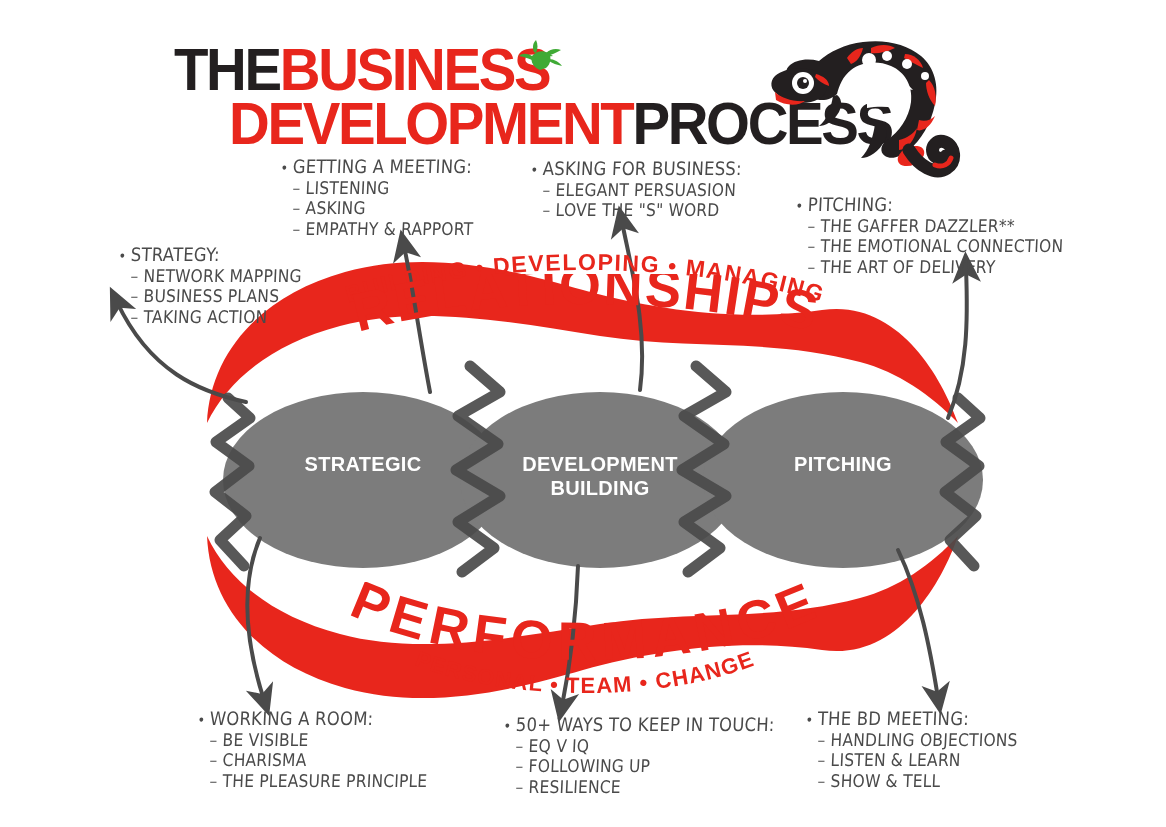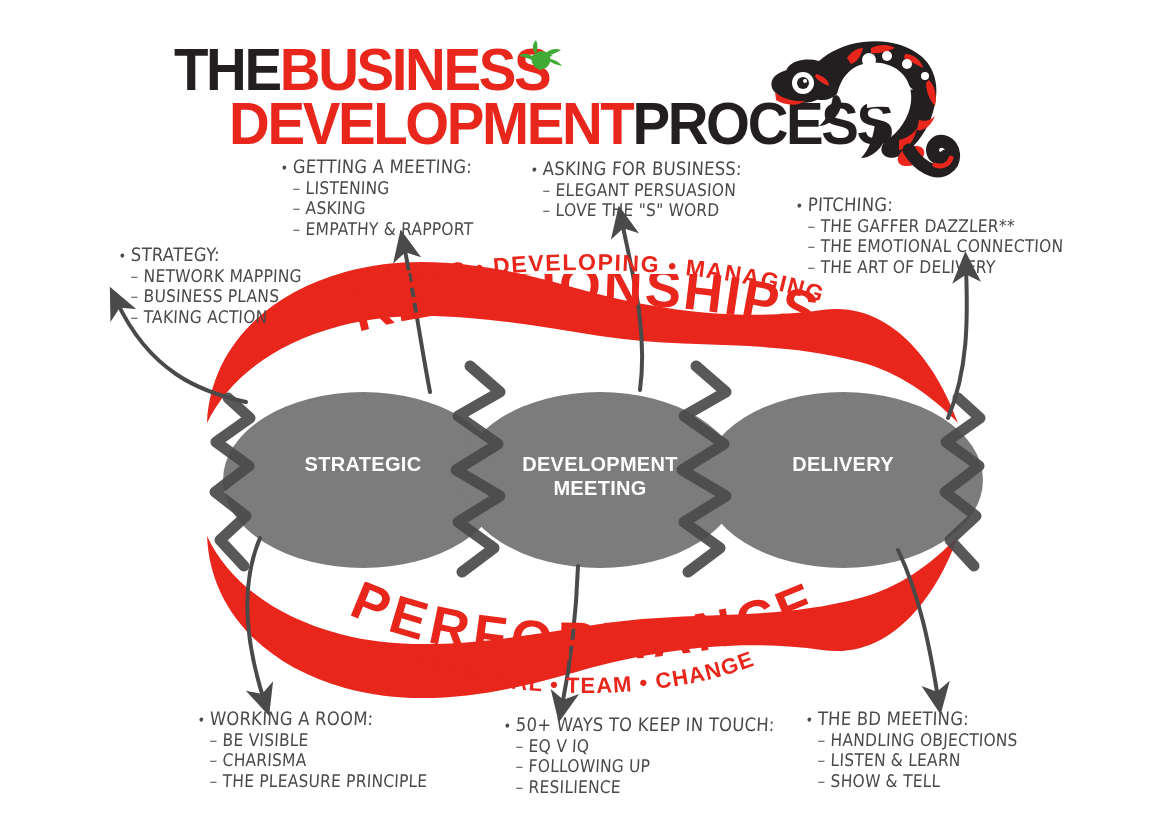--- a/index.html
+++ b/index.html
@@ -292,24 +292,24 @@
     <text font-family="Liberation Sans, sans-serif" font-weight="bold" font-size="22" letter-spacing="1.2" fill="#e8261c">
       <textPath href="#arc-bot-kicker" startOffset="50%" text-anchor="middle">PERSONAL • TEAM • CHANGE</textPath>
     </text>
   </svg>
 
   <div class="node-label" id="node-label-0">
     <div>STRATEGIC</div>
   </div>
   <div class="node-label" id="node-label-1">
     <div>DEVELOPMENT</div>
-    <div>MEETING</div>
+    <div>BUILDING</div>
   </div>
   <div class="node-label" id="node-label-2">
-    <div>DELIVERY</div>
+    <div>PITCHING</div>
   </div>
 
   <div class="callout" id="callout-strategy">
     <span class="c-head">STRATEGY:</span>
     <span class="c-item">NETWORK MAPPING</span>
     <span class="c-item">BUSINESS PLANS</span>
     <span class="c-item">TAKING ACTION</span>
   </div>
 
   <div class="callout" id="callout-getting-a-meeting">

